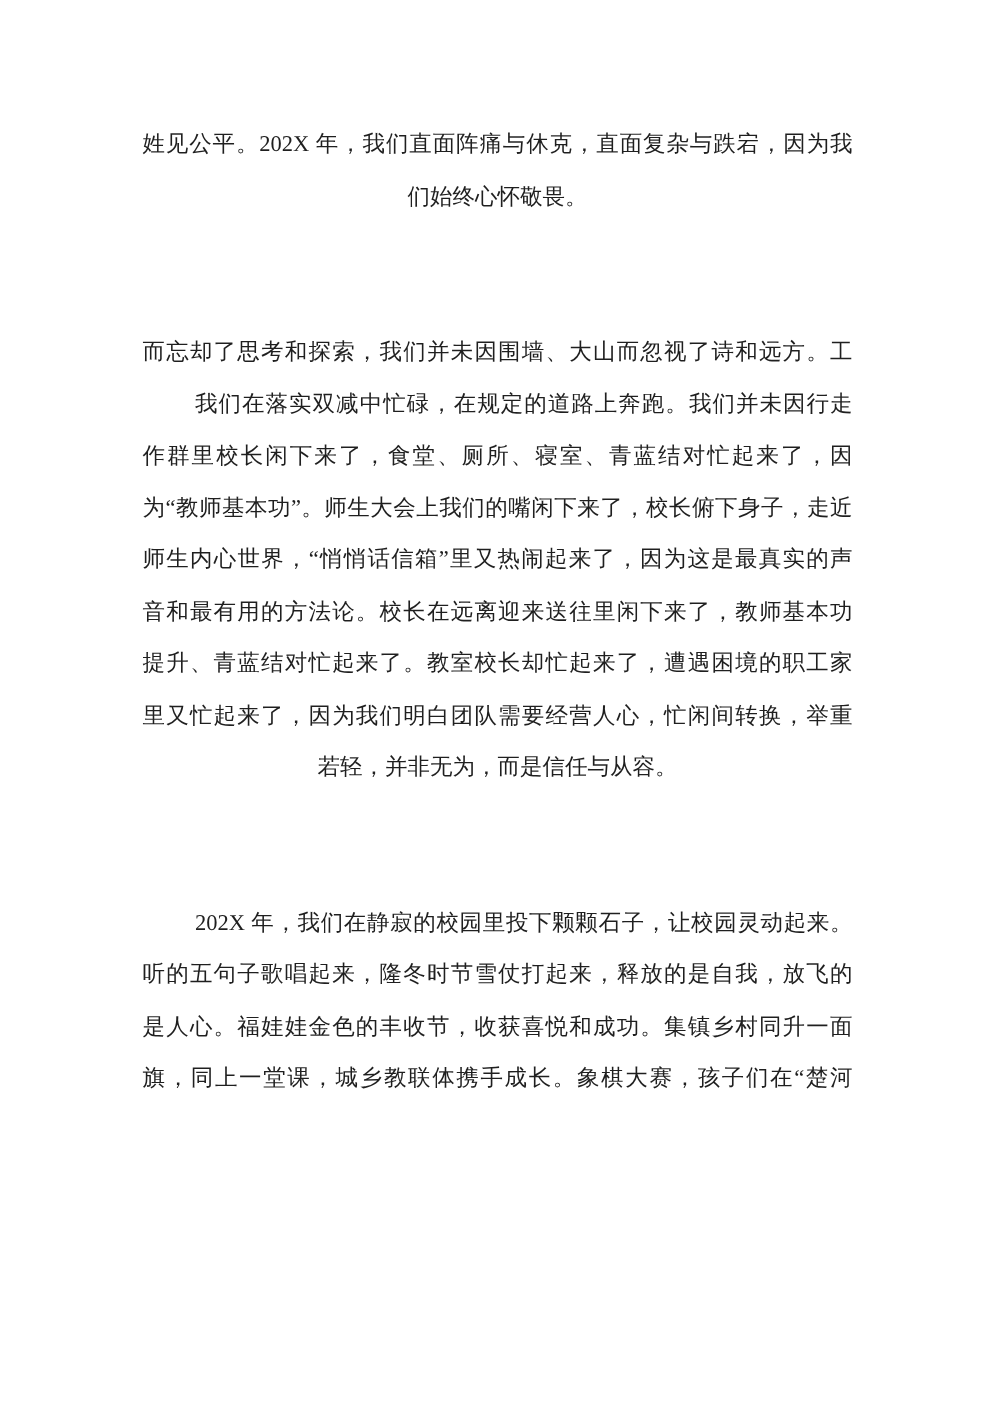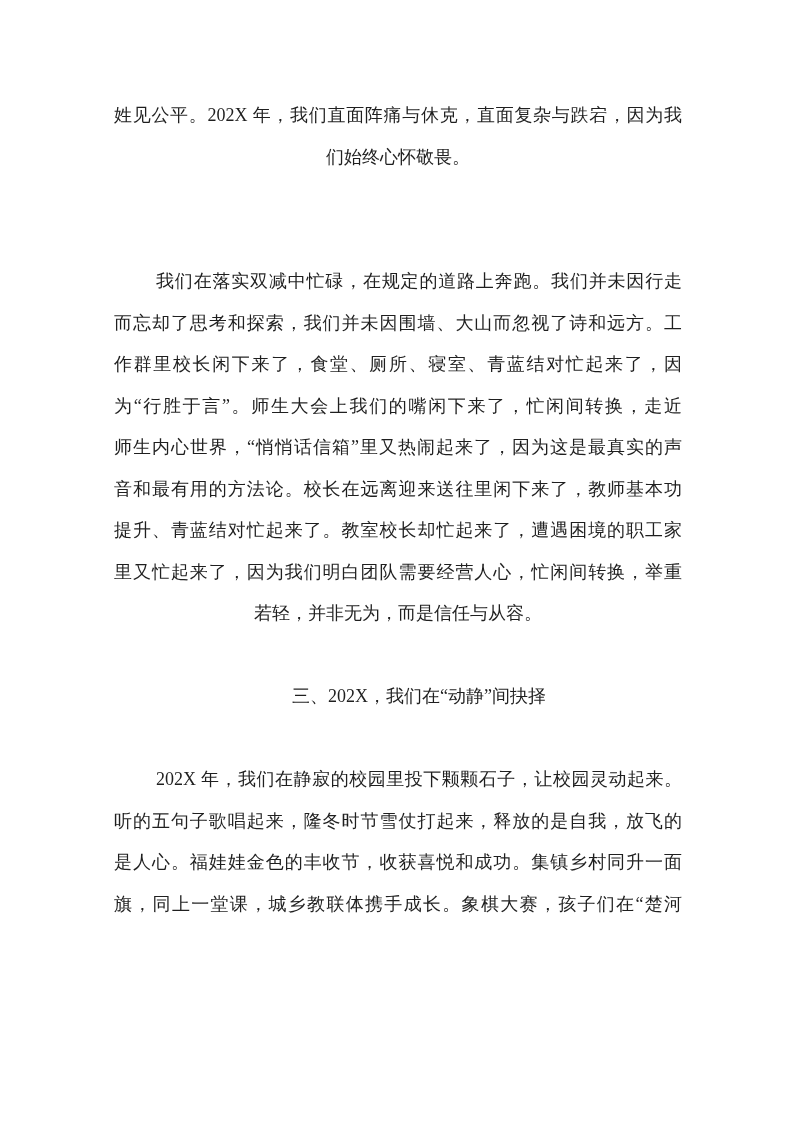--- a/index.html
+++ b/index.html
@@ -52,34 +52,31 @@
 
 <div class="doc-page">
   <div class="doc-body" style="color: rgb(31, 31, 31);">
       <div>
         <div class="line full">姓见公平。202X 年，我们直面阵痛与休克，直面复杂与跌宕，因为我</div>
         <div class="line">们始终心怀敬畏。</div>
       </div>
       <div class="line blank"></div>
       <div class="line blank"></div>
       <div>
+        <div class="line full">而忘却了思考和探索，我们并未因围墙、大山而忽视了诗和远方。工</div>
         <div class="line indent full">我们在落实双减中忙碌，在规定的道路上奔跑。我们并未因行走</div>
-        <div class="line full">而忘却了思考和探索，我们并未因围墙、大山而忽视了诗和远方。工</div>
         <div class="line full">作群里校长闲下来了，食堂、厕所、寝室、青蓝结对忙起来了，因</div>
-        <div class="line full">为“行胜于言”。师生大会上我们的嘴闲下来了，忙闲间转换，走近</div>
+        <div class="line full">为“教师基本功”。师生大会上我们的嘴闲下来了，校长俯下身子，走近</div>
         <div class="line full">师生内心世界，“悄悄话信箱”里又热闹起来了，因为这是最真实的声</div>
         <div class="line full">音和最有用的方法论。校长在远离迎来送往里闲下来了，教师基本功</div>
         <div class="line full">提升、青蓝结对忙起来了。教室校长却忙起来了，遭遇困境的职工家</div>
         <div class="line full">里又忙起来了，因为我们明白团队需要经营人心，忙闲间转换，举重</div>
         <div class="line">若轻，并非无为，而是信任与从容。</div>
       </div>
       <div class="line blank"></div>
-      <div>
-        <div class="line indent">三、202X，我们在“动静”间抉择</div>
-      </div>
       <div class="line blank"></div>
       <div>
         <div class="line indent full">202X 年，我们在静寂的校园里投下颗颗石子，让校园灵动起来。</div>
         <div class="line full">听的五句子歌唱起来，隆冬时节雪仗打起来，释放的是自我，放飞的</div>
         <div class="line full">是人心。福娃娃金色的丰收节，收获喜悦和成功。集镇乡村同升一面</div>
         <div class="line full">旗，同上一堂课，城乡教联体携手成长。象棋大赛，孩子们在“楚河</div>
       </div>
     </div>
 </div>
 

